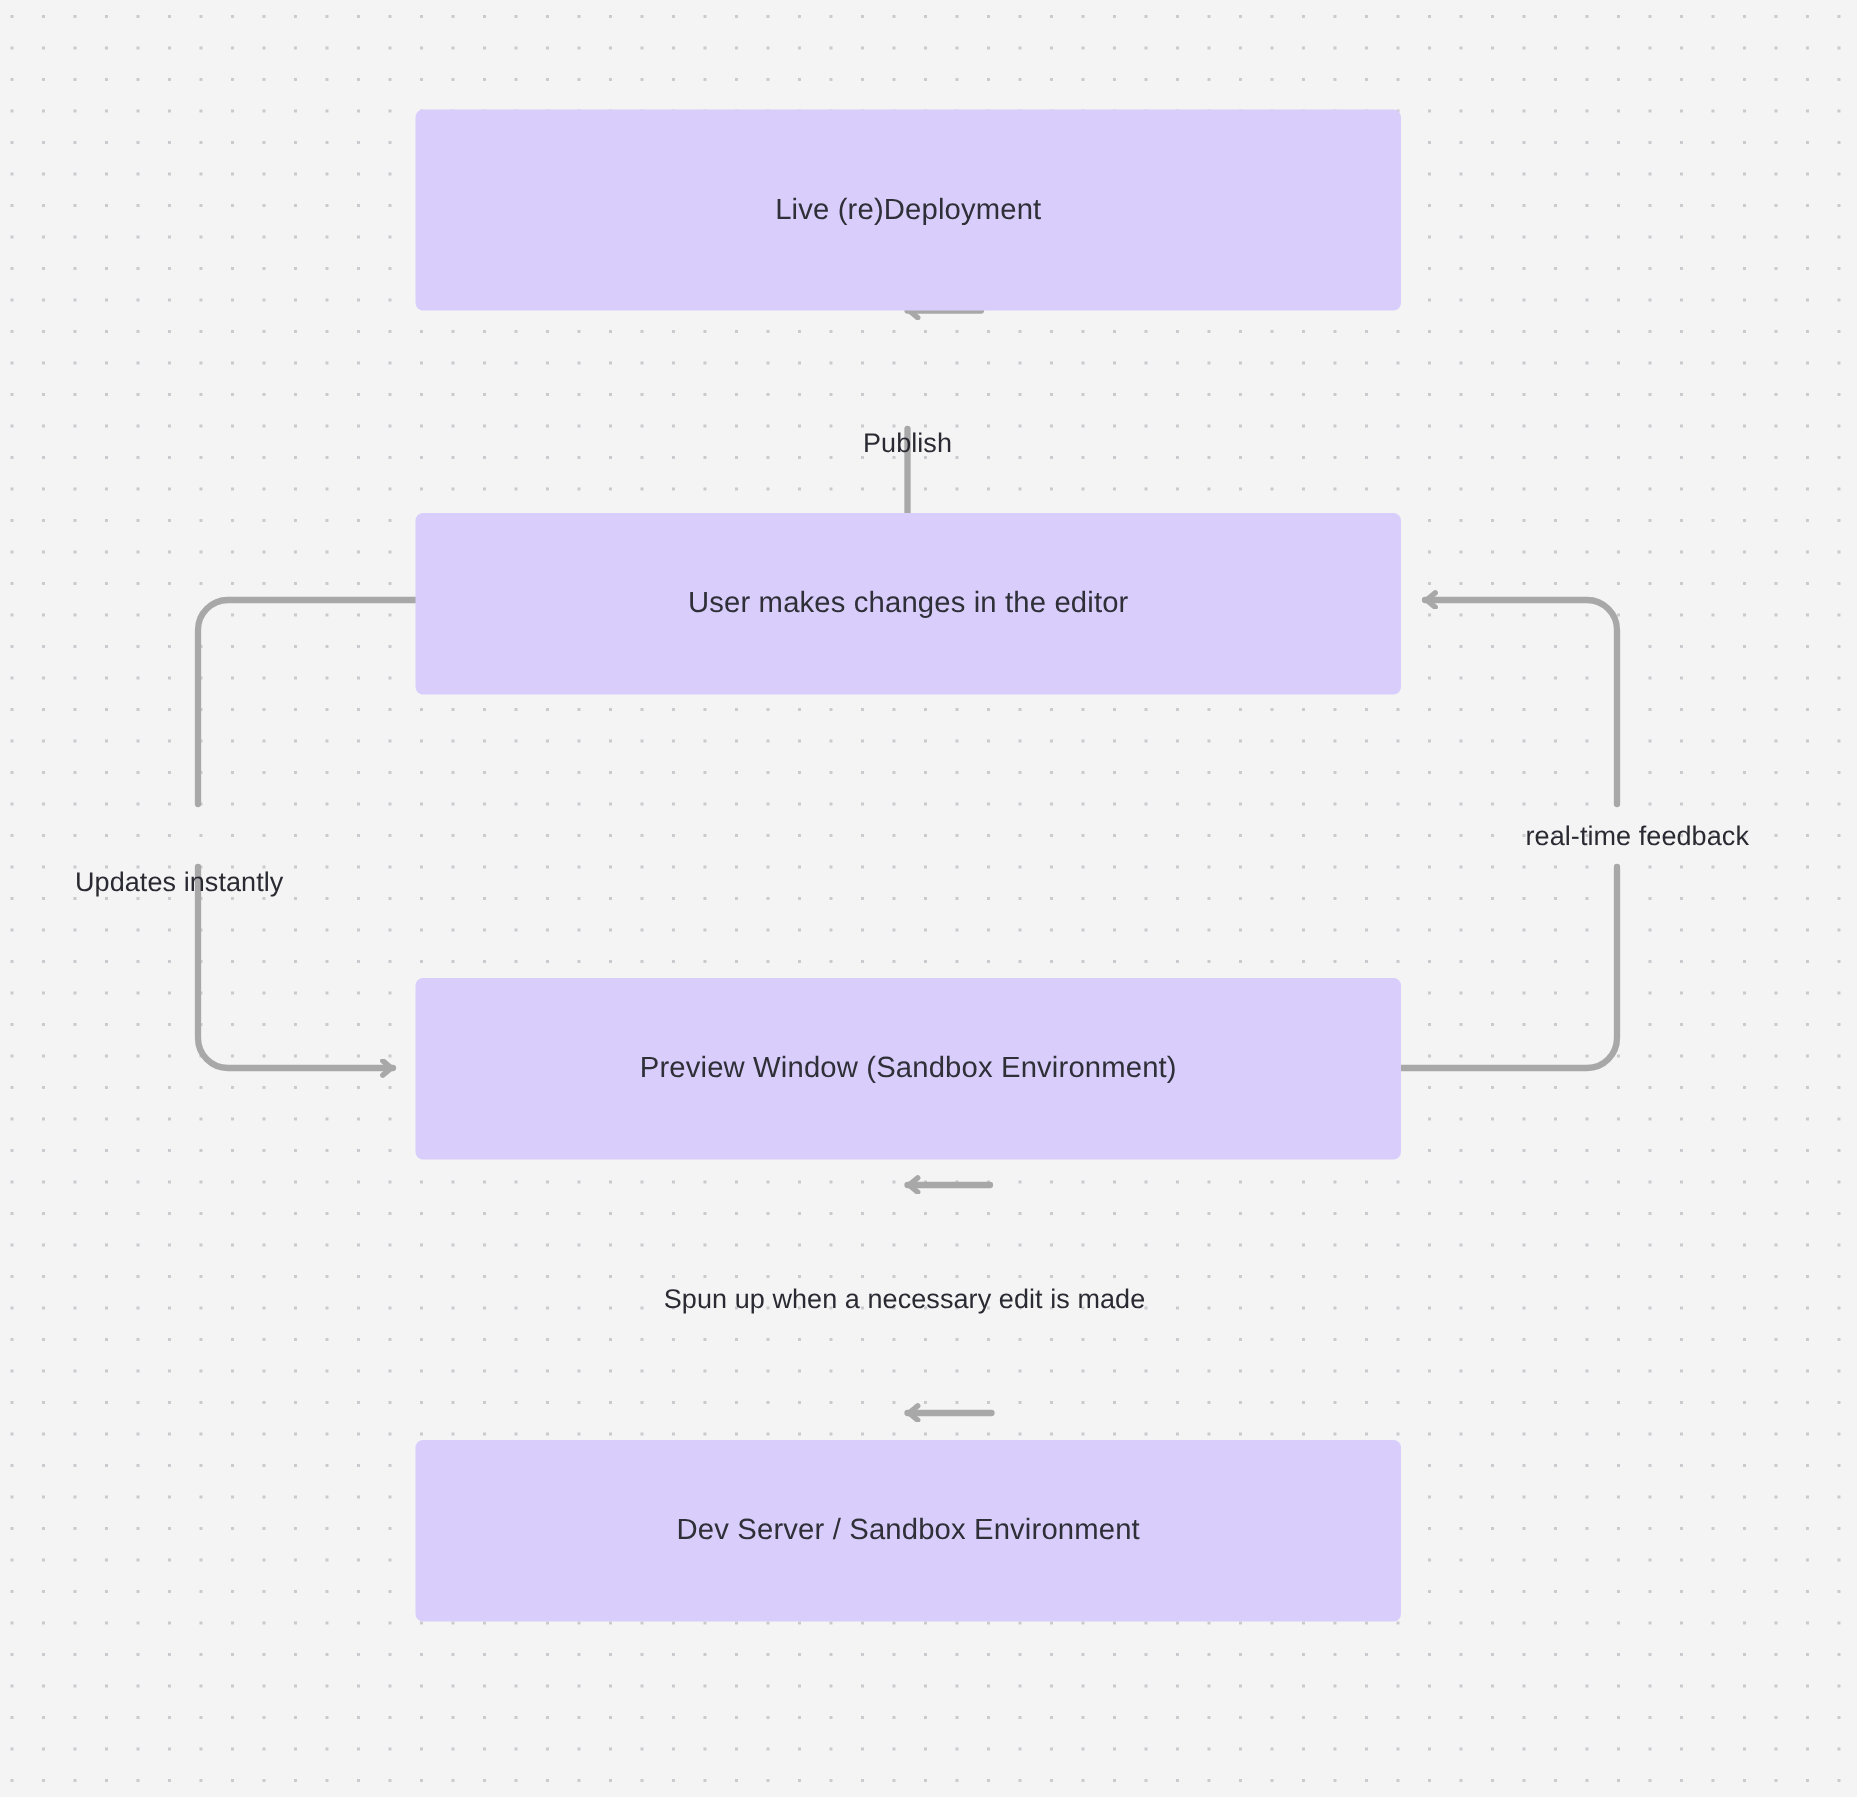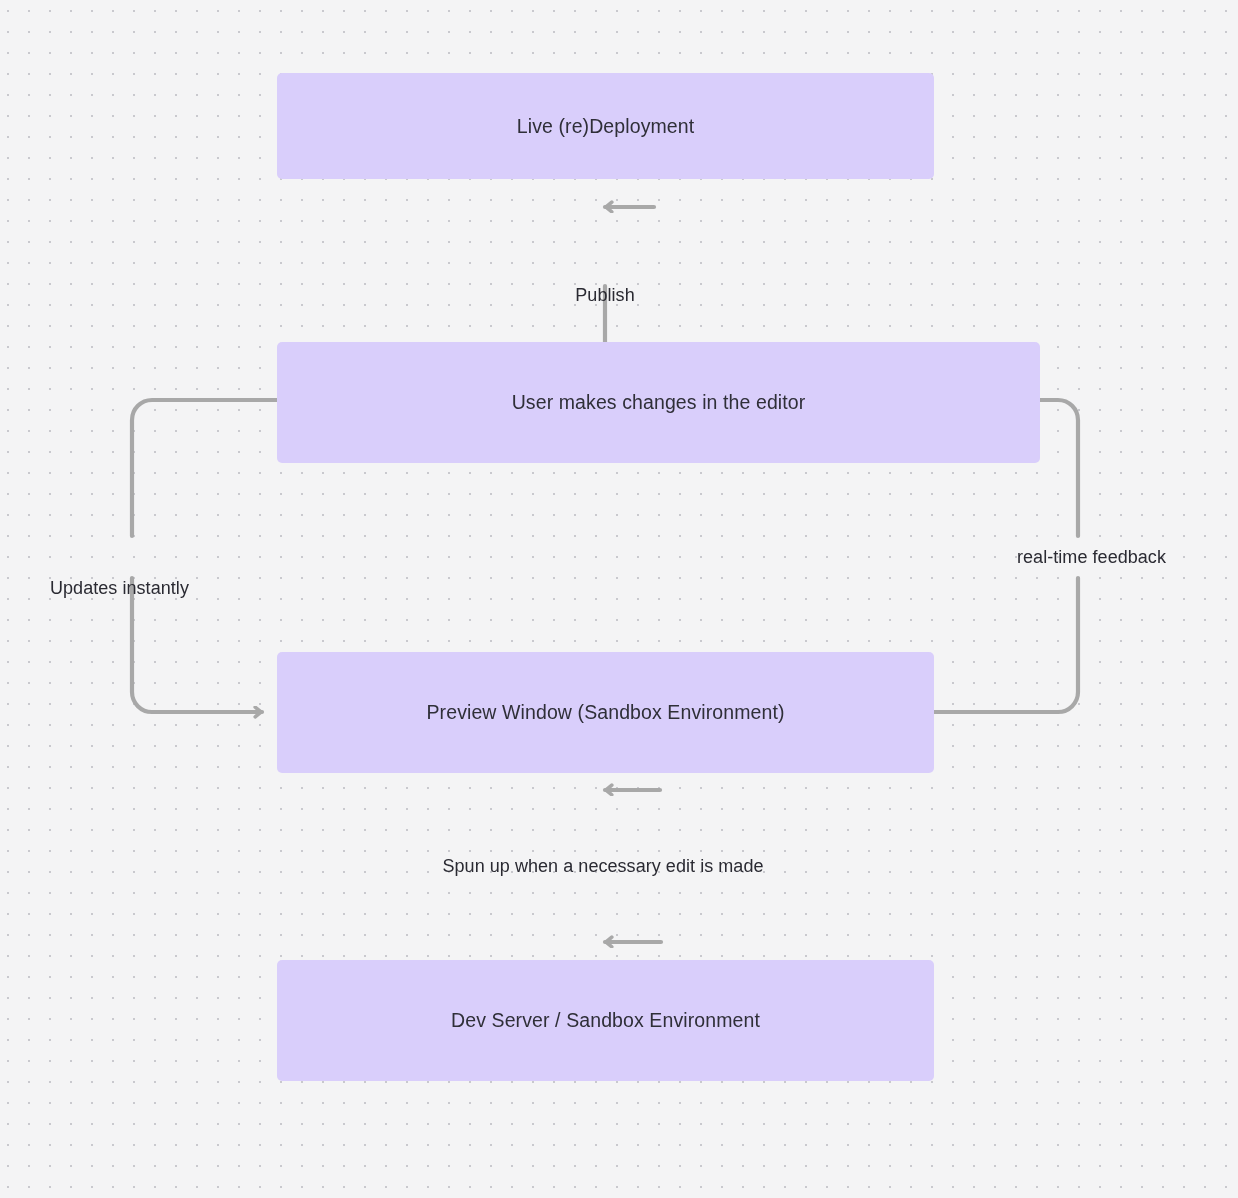--- a/index.html
+++ b/index.html
@@ -88,25 +88,25 @@
       <path d="M 934 712 L 1058 712 A 20 20 0 0 0 1078 692 L 1078 578" fill="none" stroke="#a8a8a8" stroke-width="4.2" stroke-linecap="round" stroke-linejoin="round"></path>
       <path d="M 1078 536 L 1078 420 A 20 20 0 0 0 1058 400 L 950 400" fill="none" stroke="#a8a8a8" stroke-width="4.2" stroke-linecap="round" stroke-linejoin="round" marker-end="url(#arrow-generic)"></path>
     </g>
 
     <g>
       <path d="M 605 845 L 605 790" fill="none" stroke="#a8a8a8" stroke-width="4.2" stroke-linecap="round" marker-end="url(#arrow-generic)" transform="rotate(-90 605 790)"></path>
       <path d="M 605 886 L 605 942" fill="none" stroke="#a8a8a8" stroke-width="4.2" stroke-linecap="round" marker-end="url(#arrow-generic)" transform="rotate(90 605 942)"></path>
     </g>
   </svg>
 
-  <div class="node" style="left:277px; top:73px; width:657px; height:106px;">
+  <div class="node" style="left:277px; top:73px; width:657px; height:134px;">
     <span class="node-label">Live (re)Deployment</span>
   </div>
 
-  <div class="node" style="left:277px; top:342px; width:763px; height:121px;">
+  <div class="node" style="left:277px; top:342px; width:657px; height:121px;">
     <span class="node-label">User makes changes in the editor</span>
   </div>
 
   <div class="node" style="left:277px; top:652px; width:657px; height:121px;">
     <span class="node-label">Preview Window (Sandbox Environment)</span>
   </div>
 
   <div class="node" style="left:277px; top:960px; width:657px; height:121px;">
     <span class="node-label">Dev Server / Sandbox Environment</span>
   </div>

